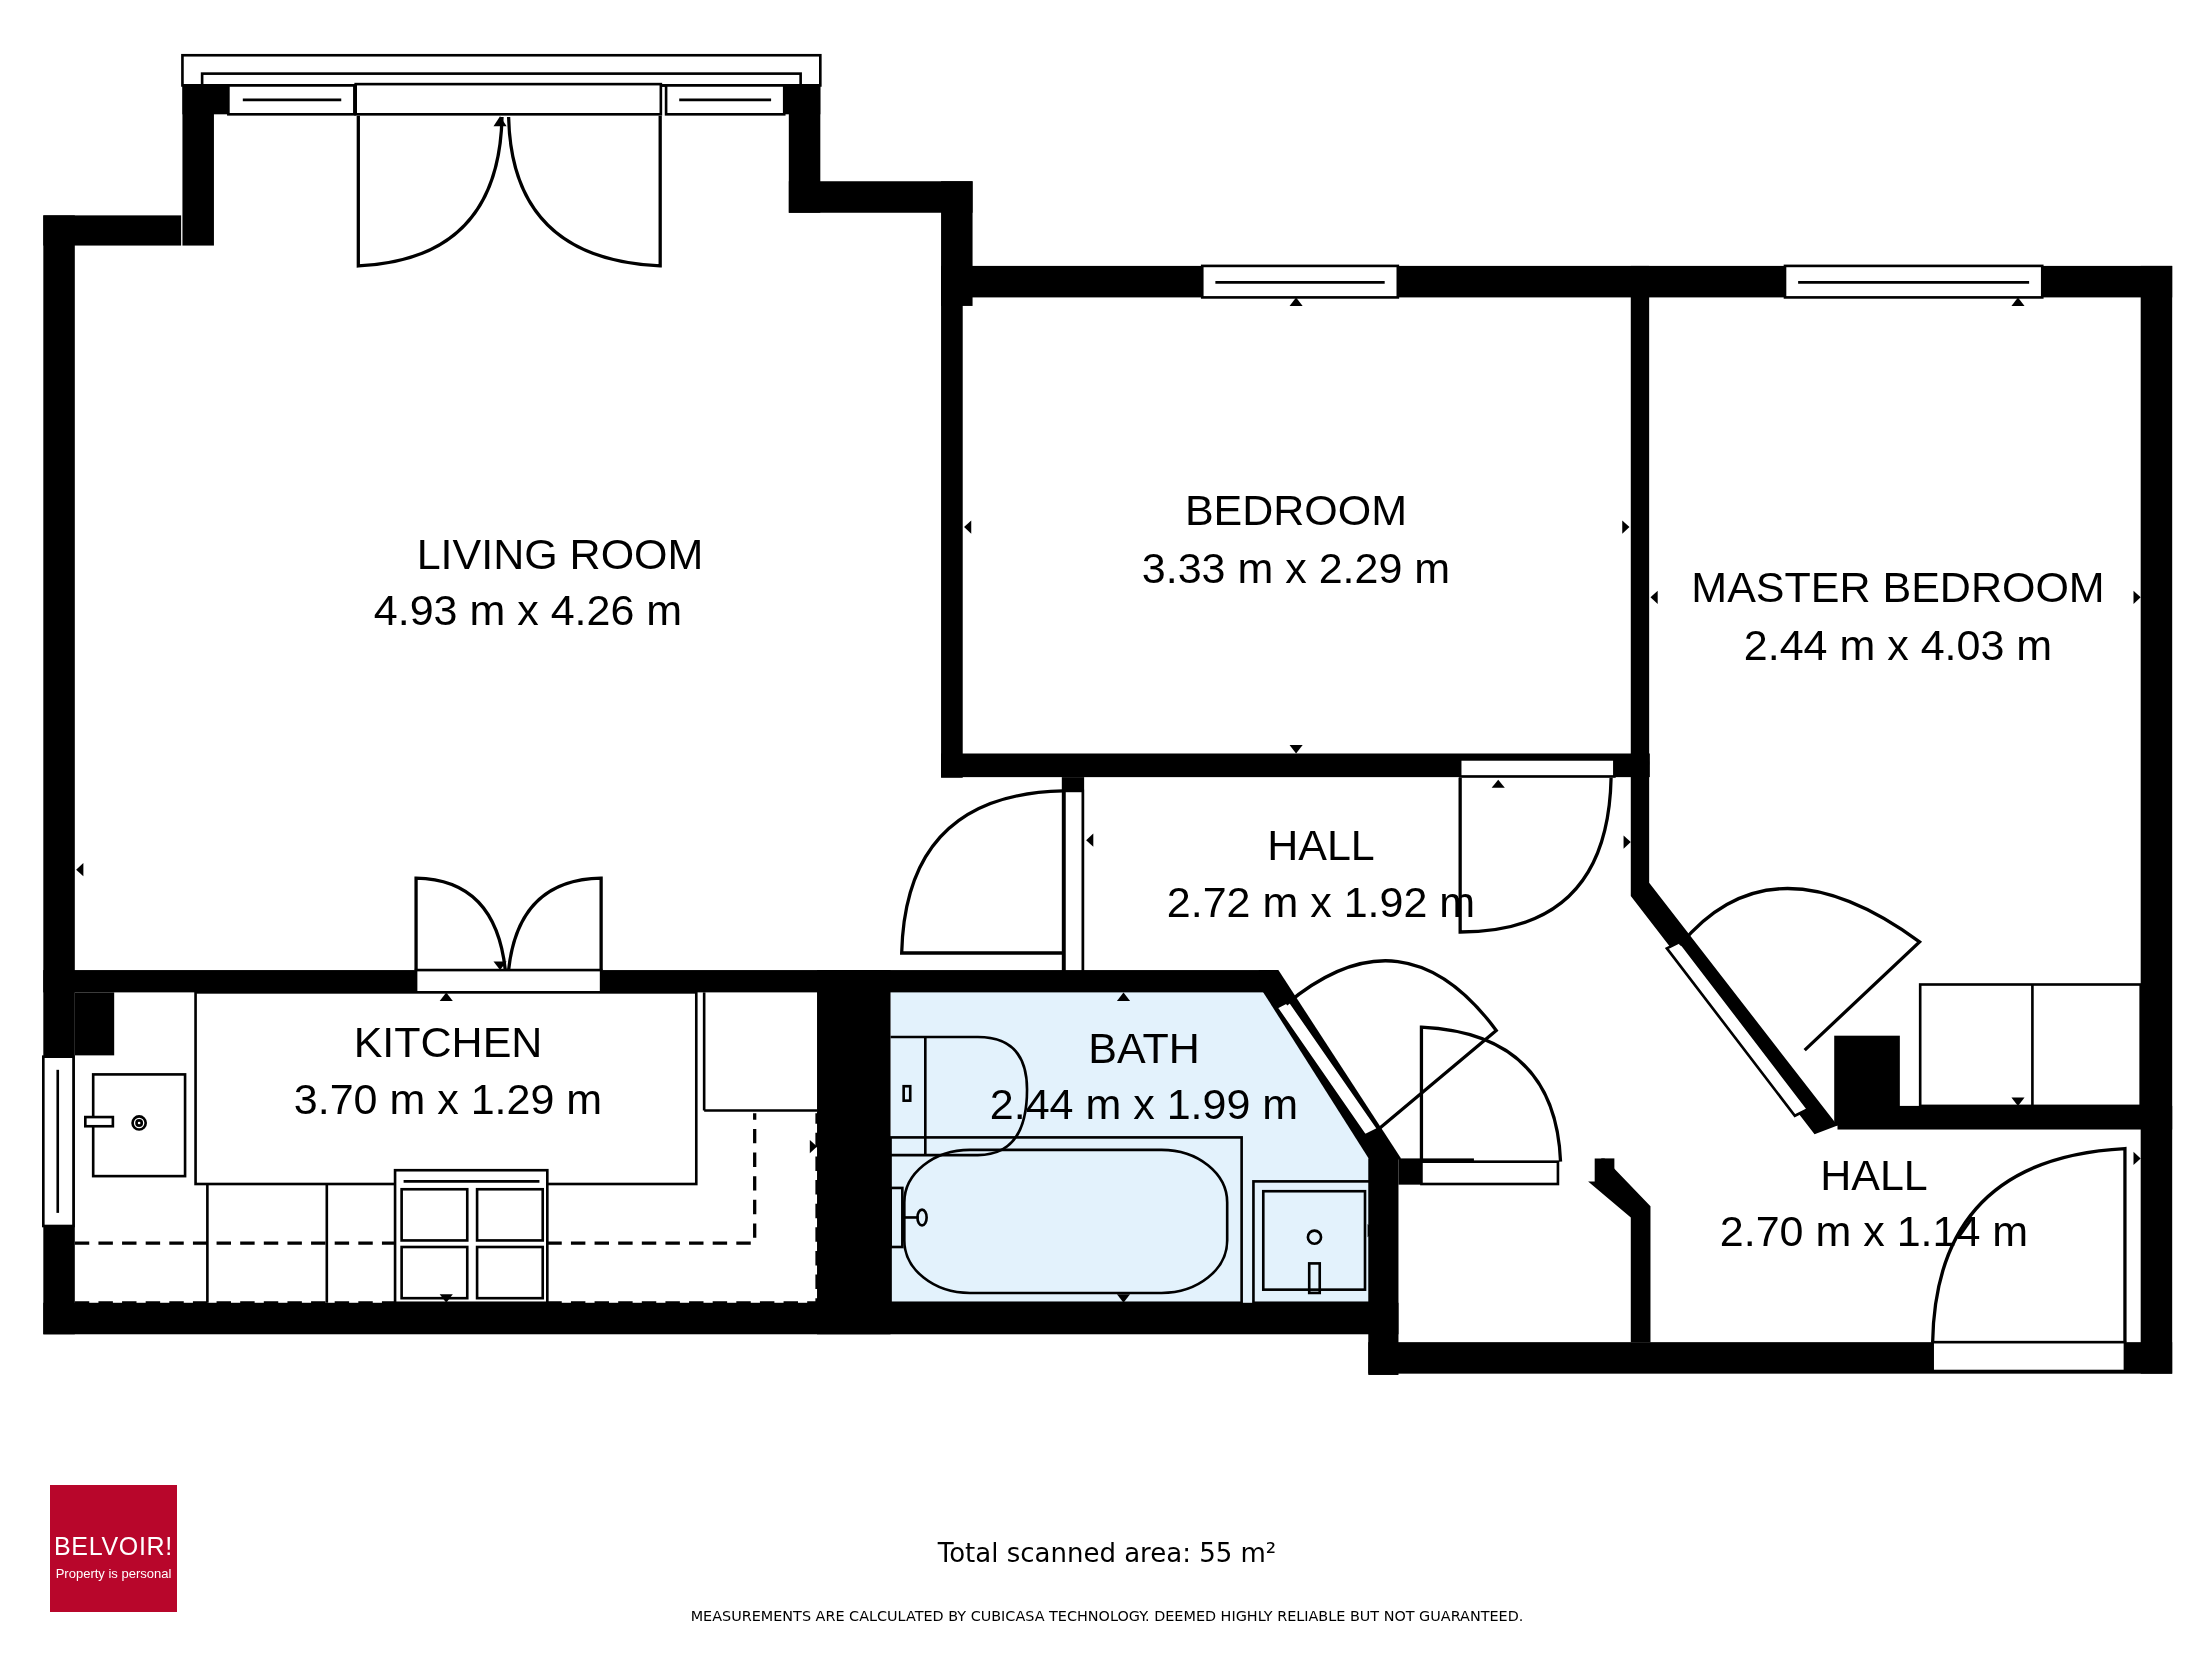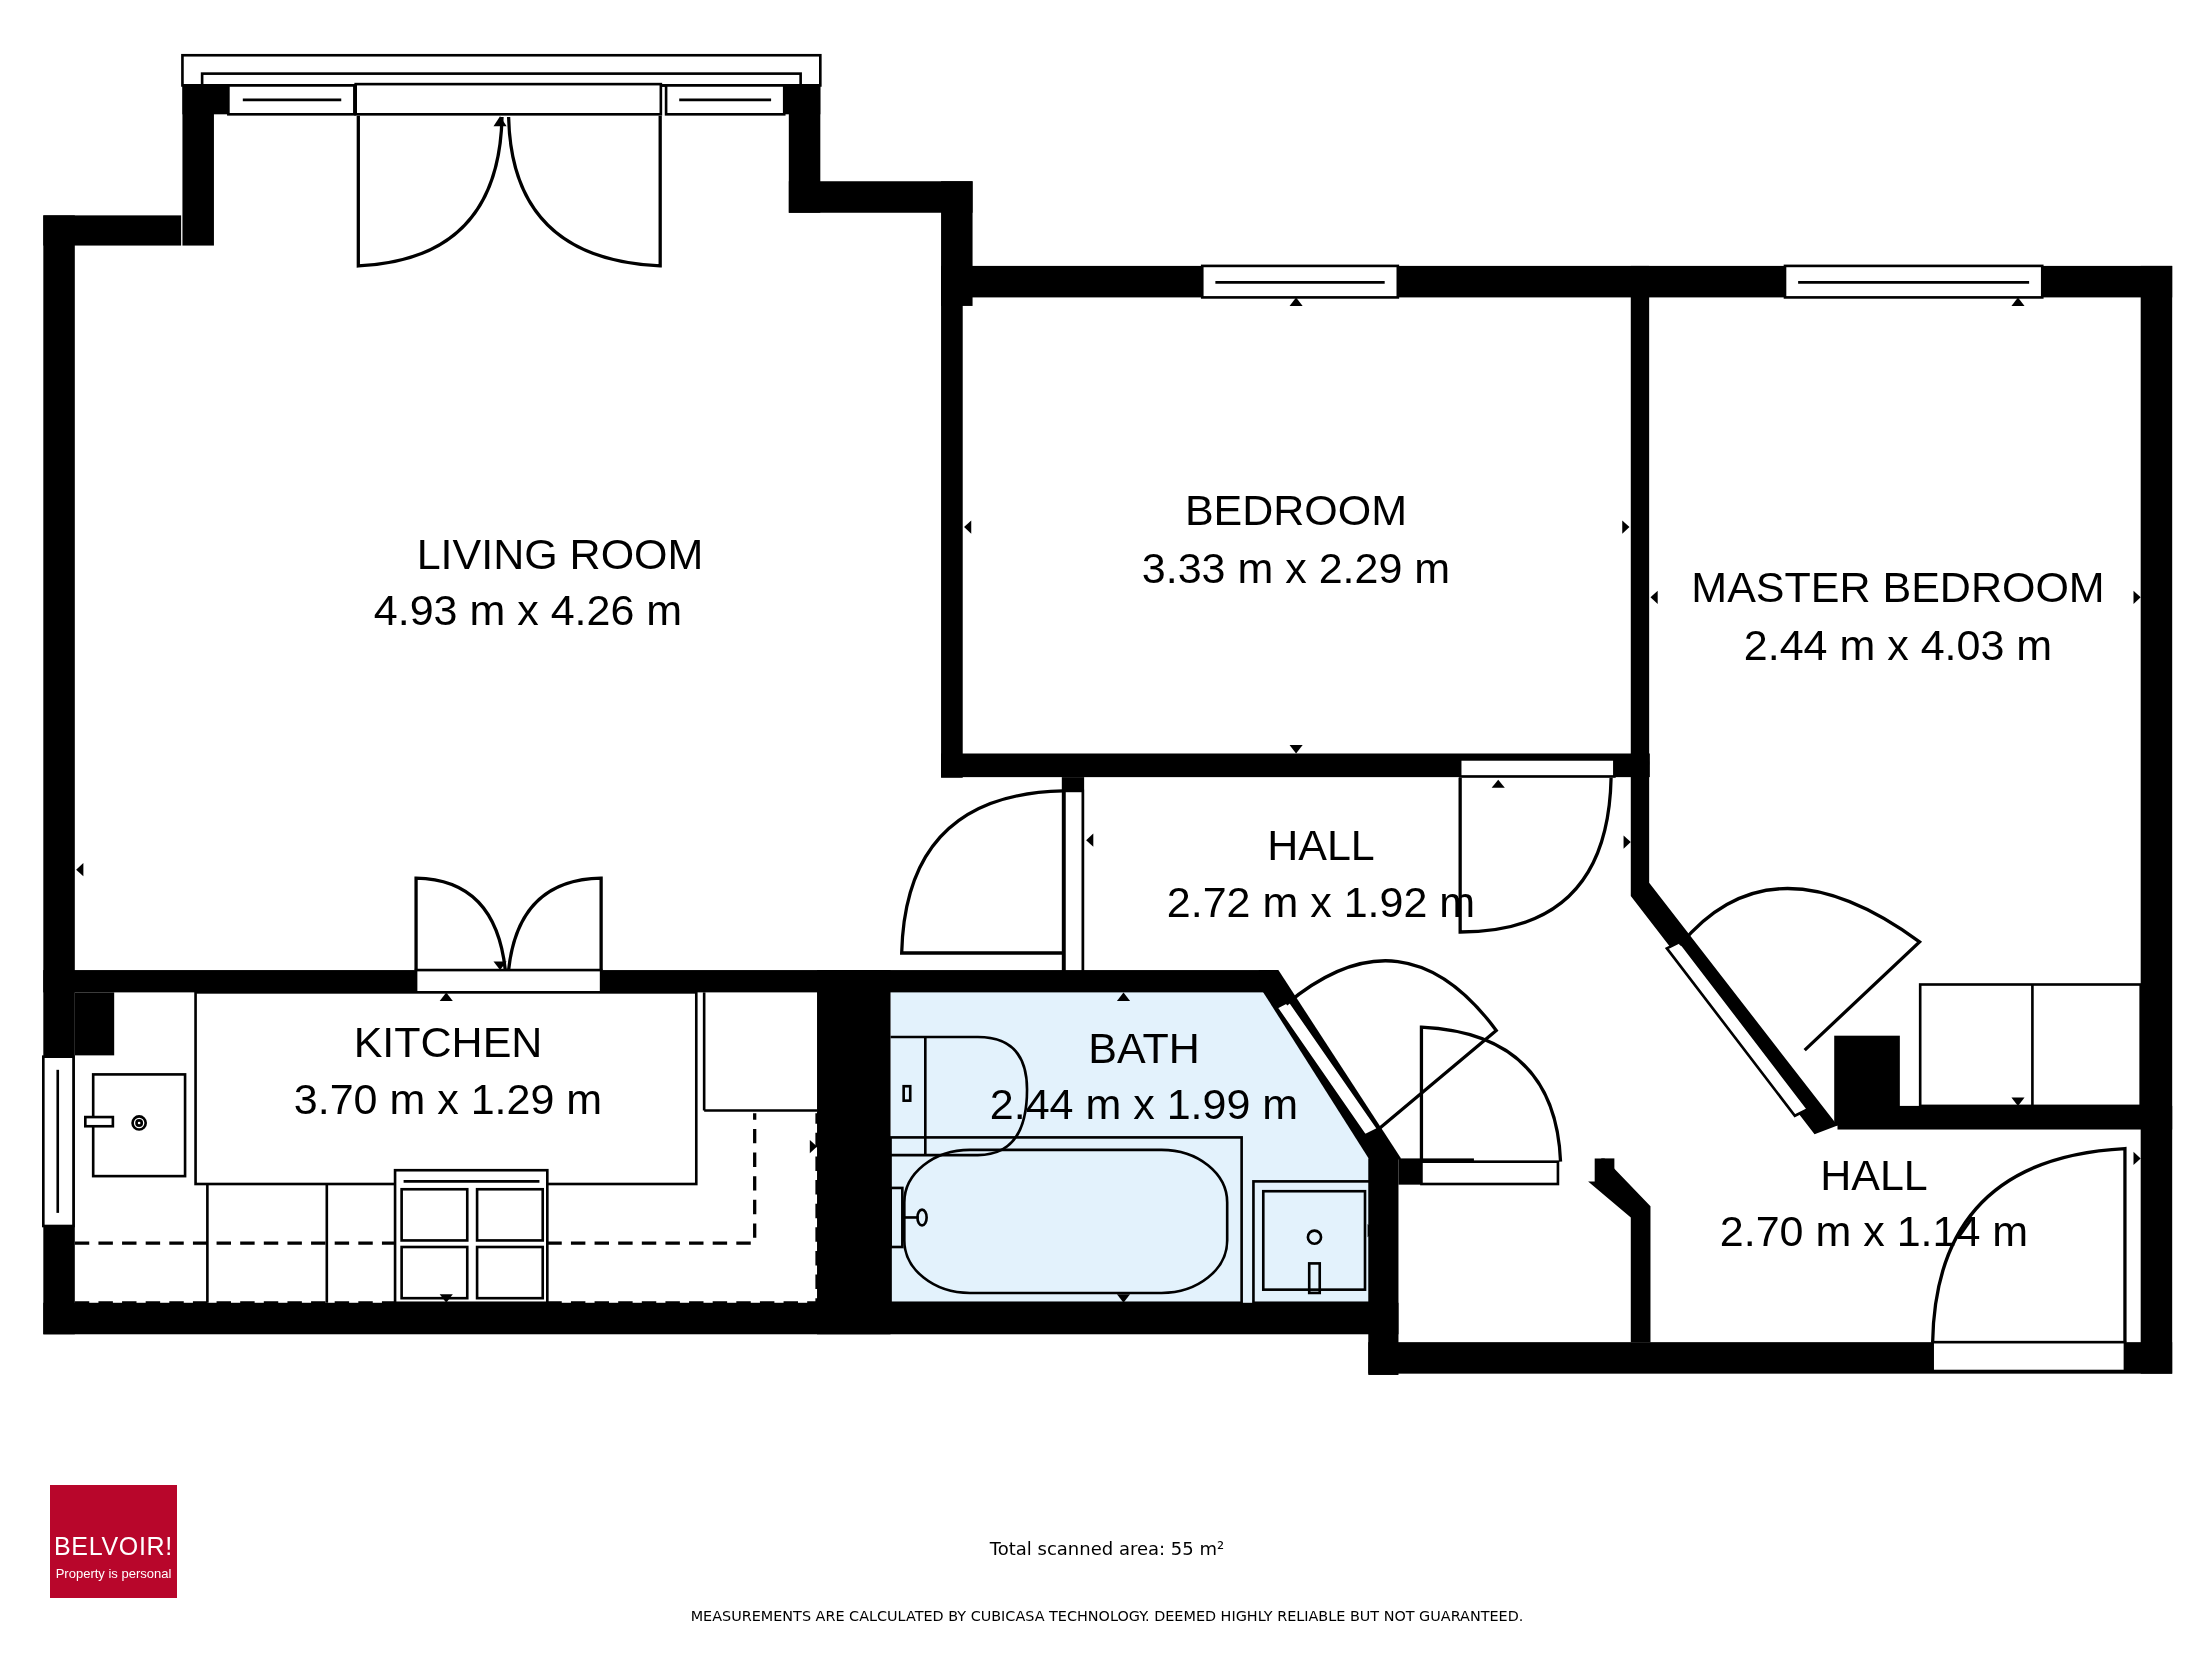--- a/index.html
+++ b/index.html
@@ -6,24 +6,24 @@
   body { width: 2205px; height: 1654px; position: relative; overflow: hidden; font-family: "Liberation Sans", sans-serif; }
   #plan { position: absolute; left: 0; top: 0; width: 2205px; height: 1654px; }
   .wall { fill: #000; }
   .thin { fill: none; stroke: #000; stroke-width: 4; }
   .thin2 { fill: none; stroke: #000; stroke-width: 5; }
   .white { fill: #fff; stroke: #000; stroke-width: 4; }
   .dash { fill: none; stroke: #000; stroke-width: 5; stroke-dasharray: 22 14; }
   .arrow { fill: #000; }
   .room-name { position: absolute; font-family: "Liberation Sans", sans-serif; font-size: 43px; color: #000; text-align: center; white-space: nowrap; line-height: 1; transform: translateX(-50%); }
   .room-dim { position: absolute; font-family: "Liberation Sans", sans-serif; font-size: 43px; color: #000; text-align: center; white-space: nowrap; line-height: 1; transform: translateX(-50%); }
-  .logo { position: absolute; left: 50px; top: 1485px; width: 127px; height: 113px; background: #B8062B; color: #fff; text-align: center; }
+  .logo { position: absolute; left: 50px; top: 1485px; width: 127px; height: 127px; background: #B8062B; color: #fff; text-align: center; }
   .logo-name { display: block; margin-top: 47px; font-size: 25px; letter-spacing: 0.7px; font-family: "Liberation Sans", sans-serif; }
   .logo-tag { display: block; margin-top: 5.3px; font-size: 13px; font-family: "Liberation Sans", sans-serif; }
-  .total { position: absolute; left: 1107px; top: 1538px; transform: translateX(-50%); font-family: "DejaVu Sans", sans-serif; font-size: 18px; white-space: nowrap; color: #000; }
+  .total { position: absolute; left: 1107px; top: 1538px; transform: translateX(-50%); font-family: "DejaVu Sans", sans-serif; font-size: 26px; white-space: nowrap; color: #000; }
   .disclaimer { position: absolute; left: 1107px; top: 1608px; transform: translateX(-50%); font-family: "DejaVu Sans", sans-serif; font-size: 14.4px; white-space: nowrap; color: #000; }
 </style>
 </head>
 <body>
 
 <svg id="plan" viewBox="0 0 3360 2520" xmlns="http://www.w3.org/2000/svg">
 
   <polygon points="1357,1510 1925,1510 2095,1780 2095,1985 1357,1985" fill="#E3F2FC"></polygon>
 
   <g>

